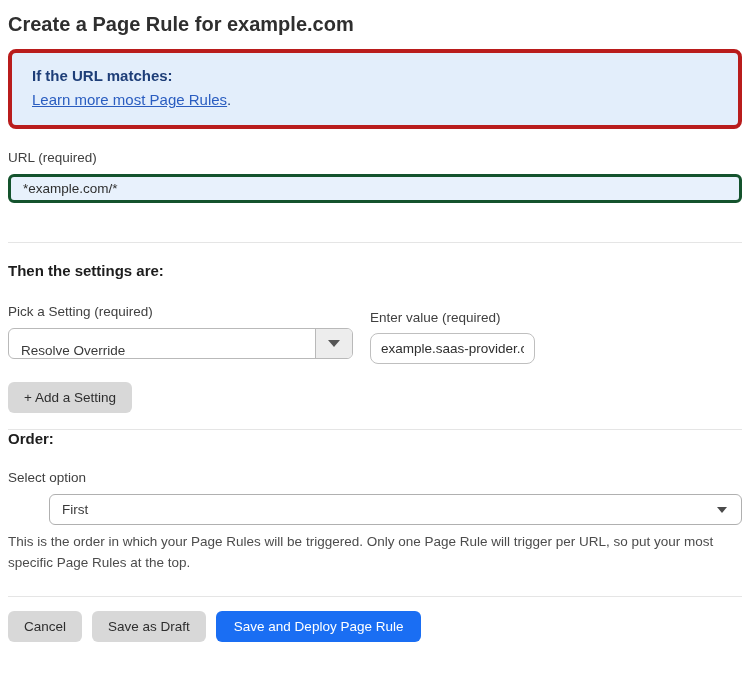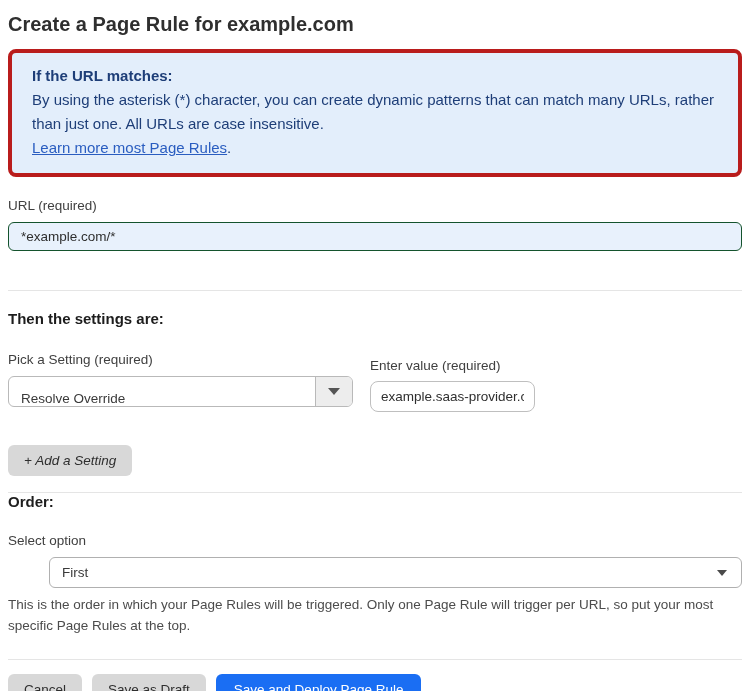--- a/index.html
+++ b/index.html
@@ -40,21 +40,21 @@
   .field-label {
     font-size: 13.5px;
     color: #404040;
     line-height: 16px;
   }
   .url-label { margin-top: 21px; }
   .text-input {
     display: block;
     width: 100%;
     height: 29px;
-    border: 1px solid #14532d;
+    border: 3px solid #14532d;
     border-radius: 6px;
     background: #e8f1fc;
     font-family: inherit;
     font-size: 13.5px;
     color: #2f2f2f;
     padding: 0 12px;
     margin-top: 8px;
     outline: none;
   }
 
@@ -141,21 +141,21 @@
     border-radius: 6px;
     font-family: inherit;
     font-size: 13.5px;
     height: 31px;
     padding: 0 16px;
     cursor: pointer;
     line-height: 31px;
   }
   .btn-grey { background: #d8d8d8; color: #2e2e2e; }
   .btn-blue { background: #1a6ef3; color: #ffffff; }
-  .add-setting-btn { margin-top: 33px; font-style: italic; }
+  .add-setting-btn { margin-top: 18px; }
 
   
   .order-label { margin-top: 22px; }
   .order-select {
     margin-top: 8px;
     height: 31px;
     border: 1px solid #b0b0b0;
     border-radius: 6px;
     background: #ffffff;
     display: flex;
@@ -191,21 +191,20 @@
 </style>
 </head>
 <body>
 
 <div class="container">
 
   <h1 class="page-title">Create a Page Rule for example.com</h1>
 
   <div class="info-box">
     <div class="info-heading">If the URL matches:</div>
-    <div class="info-body">By using the asterisk (*) character, you can create dynamic patterns that can match many URLs, rather than just one. All URLs are case insensitive.</div>
     <div><a class="info-link">Learn more most Page Rules</a><span>.</span></div>
   </div>
 
   <div class="field-label url-label">URL (required)</div>
   <input class="text-input" type="text" value="*example.com/*" style="">
 
   <hr class="section-hr hr-1">
 
   <div class="section-heading settings-heading">Then the settings are:</div>
 

